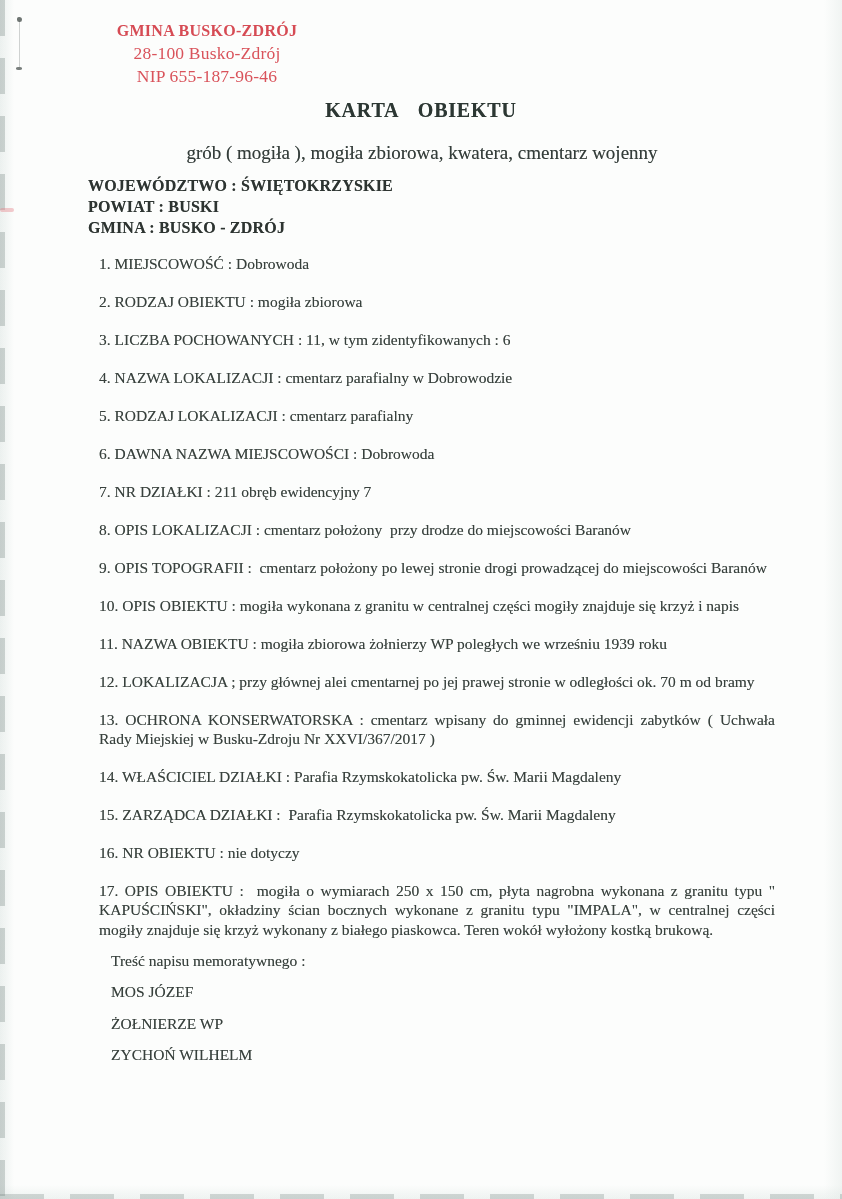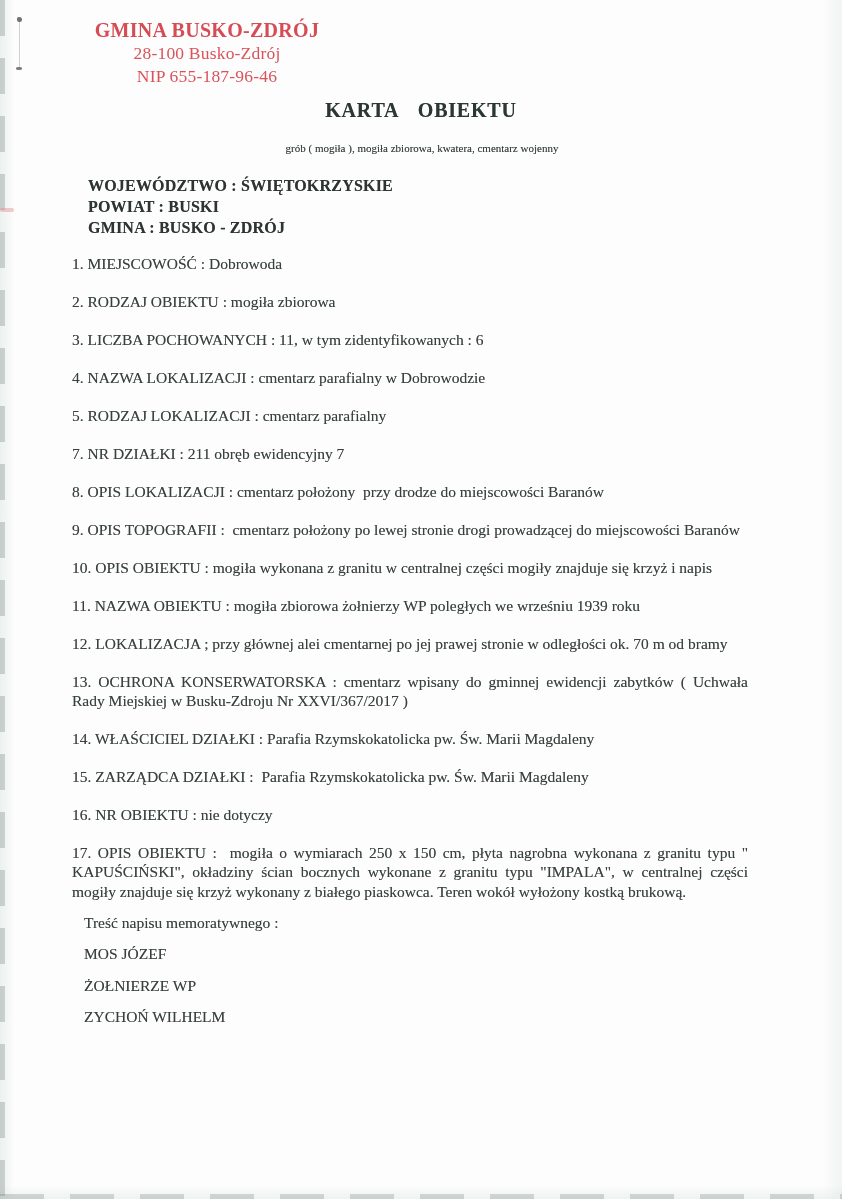--- a/index.html
+++ b/index.html
@@ -23,43 +23,43 @@
   .speck1{position:absolute;left:17px;top:17px;width:5px;height:5px;background:#4a524f;border-radius:40% 60% 50% 50%;opacity:.8;}
   .speck2{position:absolute;left:16px;top:67px;width:6px;height:3px;background:#565e5b;border-radius:40%;opacity:.8;}
   .hairline{position:absolute;left:19px;top:21px;width:1px;height:46px;background:rgba(90,100,97,0.28);}
   .pink-smear{position:absolute;left:0;top:208px;width:14px;height:4px;background:rgba(228,120,130,0.38);border-radius:2px;}
 
   .stamp{
     position:absolute;left:93px;top:19px;width:228px;
     text-align:center;line-height:23px;
     color:#d9535b;
   }
-  .stamp .l1{font-size:20px;font-weight:bold;letter-spacing:0.3px;color:#d64b54;}
+  .stamp .l1{font-size:16px;font-weight:bold;letter-spacing:0.3px;color:#d64b54;}
   .stamp .l2,.stamp .l3,.stamp .l4{font-size:17.5px;letter-spacing:0.2px;}
 
   .doc-title{
     position:absolute;left:0;right:0;top:99px;
     text-align:center;
     font-size:20px;font-weight:bold;color:#2c3733;
     letter-spacing:0.8px;word-spacing:4px;white-space:pre;
     text-shadow:0 0 0.4px rgba(44,55,51,0.55);
   }
   .doc-subtitle{
     position:absolute;left:2px;right:0;top:142px;
-    text-align:center;font-size:11px;color:#343d3a;
+    text-align:center;font-size:19px;color:#343d3a;
     text-shadow:0 0 0.4px rgba(52,61,58,0.5);
   }
   .region{
     position:absolute;left:88px;top:175px;
     font-weight:bold;font-size:16px;line-height:21px;color:#2d3431;
     letter-spacing:0.2px;
     text-shadow:0 0 0.4px rgba(45,52,49,0.55);
   }
   .items{
-    position:absolute;left:72px;top:254px;width:676px;
+    position:absolute;left:99px;top:254px;width:676px;
     font-size:15.5px;line-height:19.3px;
     text-shadow:0 0 0.4px rgba(56,65,61,0.5);
   }
   .items p{margin:0 0 18.7px 0;white-space:pre-wrap;}
   .items p.just{text-align:justify;margin-top:7px;}
   .memorial p{margin:12px;white-space:pre-wrap;}
 </style>
 </head>
 <body>
 
@@ -87,20 +87,21 @@
     <div>POWIAT : BUSKI</div>
     <div>GMINA : BUSKO - ZDRÓJ</div>
   </div>
 
   <div class="items">
     <p>1. MIEJSCOWOŚĆ : Dobrowoda</p>
     <p>2. RODZAJ OBIEKTU : mogiła zbiorowa</p>
     <p>3. LICZBA POCHOWANYCH : 11, w tym zidentyfikowanych : 6</p>
     <p>4. NAZWA LOKALIZACJI : cmentarz parafialny w Dobrowodzie</p>
     <p>5. RODZAJ LOKALIZACJI : cmentarz parafialny</p>
+    <p>6. DAWNA NAZWA MIEJSCOWOŚCI : Dobrowoda</p>
     <p>7. NR DZIAŁKI : 211 obręb ewidencyjny 7</p>
     <p>8. OPIS LOKALIZACJI : cmentarz położony  przy drodze do miejscowości Baranów</p>
     <p class="just">9. OPIS TOPOGRAFII :  cmentarz położony po lewej stronie drogi prowadzącej do miejscowości Baranów</p>
     <p class="just">10. OPIS OBIEKTU : mogiła wykonana z granitu w centralnej części mogiły znajduje się krzyż i napis</p>
     <p>11. NAZWA OBIEKTU : mogiła zbiorowa żołnierzy WP poległych we wrześniu 1939 roku</p>
     <p class="just">12. LOKALIZACJA ; przy głównej alei cmentarnej po jej prawej stronie w odległości ok. 70 m od bramy</p>
     <p class="just">13. OCHRONA KONSERWATORSKA : cmentarz wpisany do gminnej ewidencji zabytków ( Uchwała Rady Miejskiej w Busku-Zdroju Nr XXVI/367/2017 )</p>
     <p>14. WŁAŚCICIEL DZIAŁKI : Parafia Rzymskokatolicka pw. Św. Marii Magdaleny</p>
     <p>15. ZARZĄDCA DZIAŁKI :  Parafia Rzymskokatolicka pw. Św. Marii Magdaleny</p>
     <p>16. NR OBIEKTU : nie dotyczy</p>

